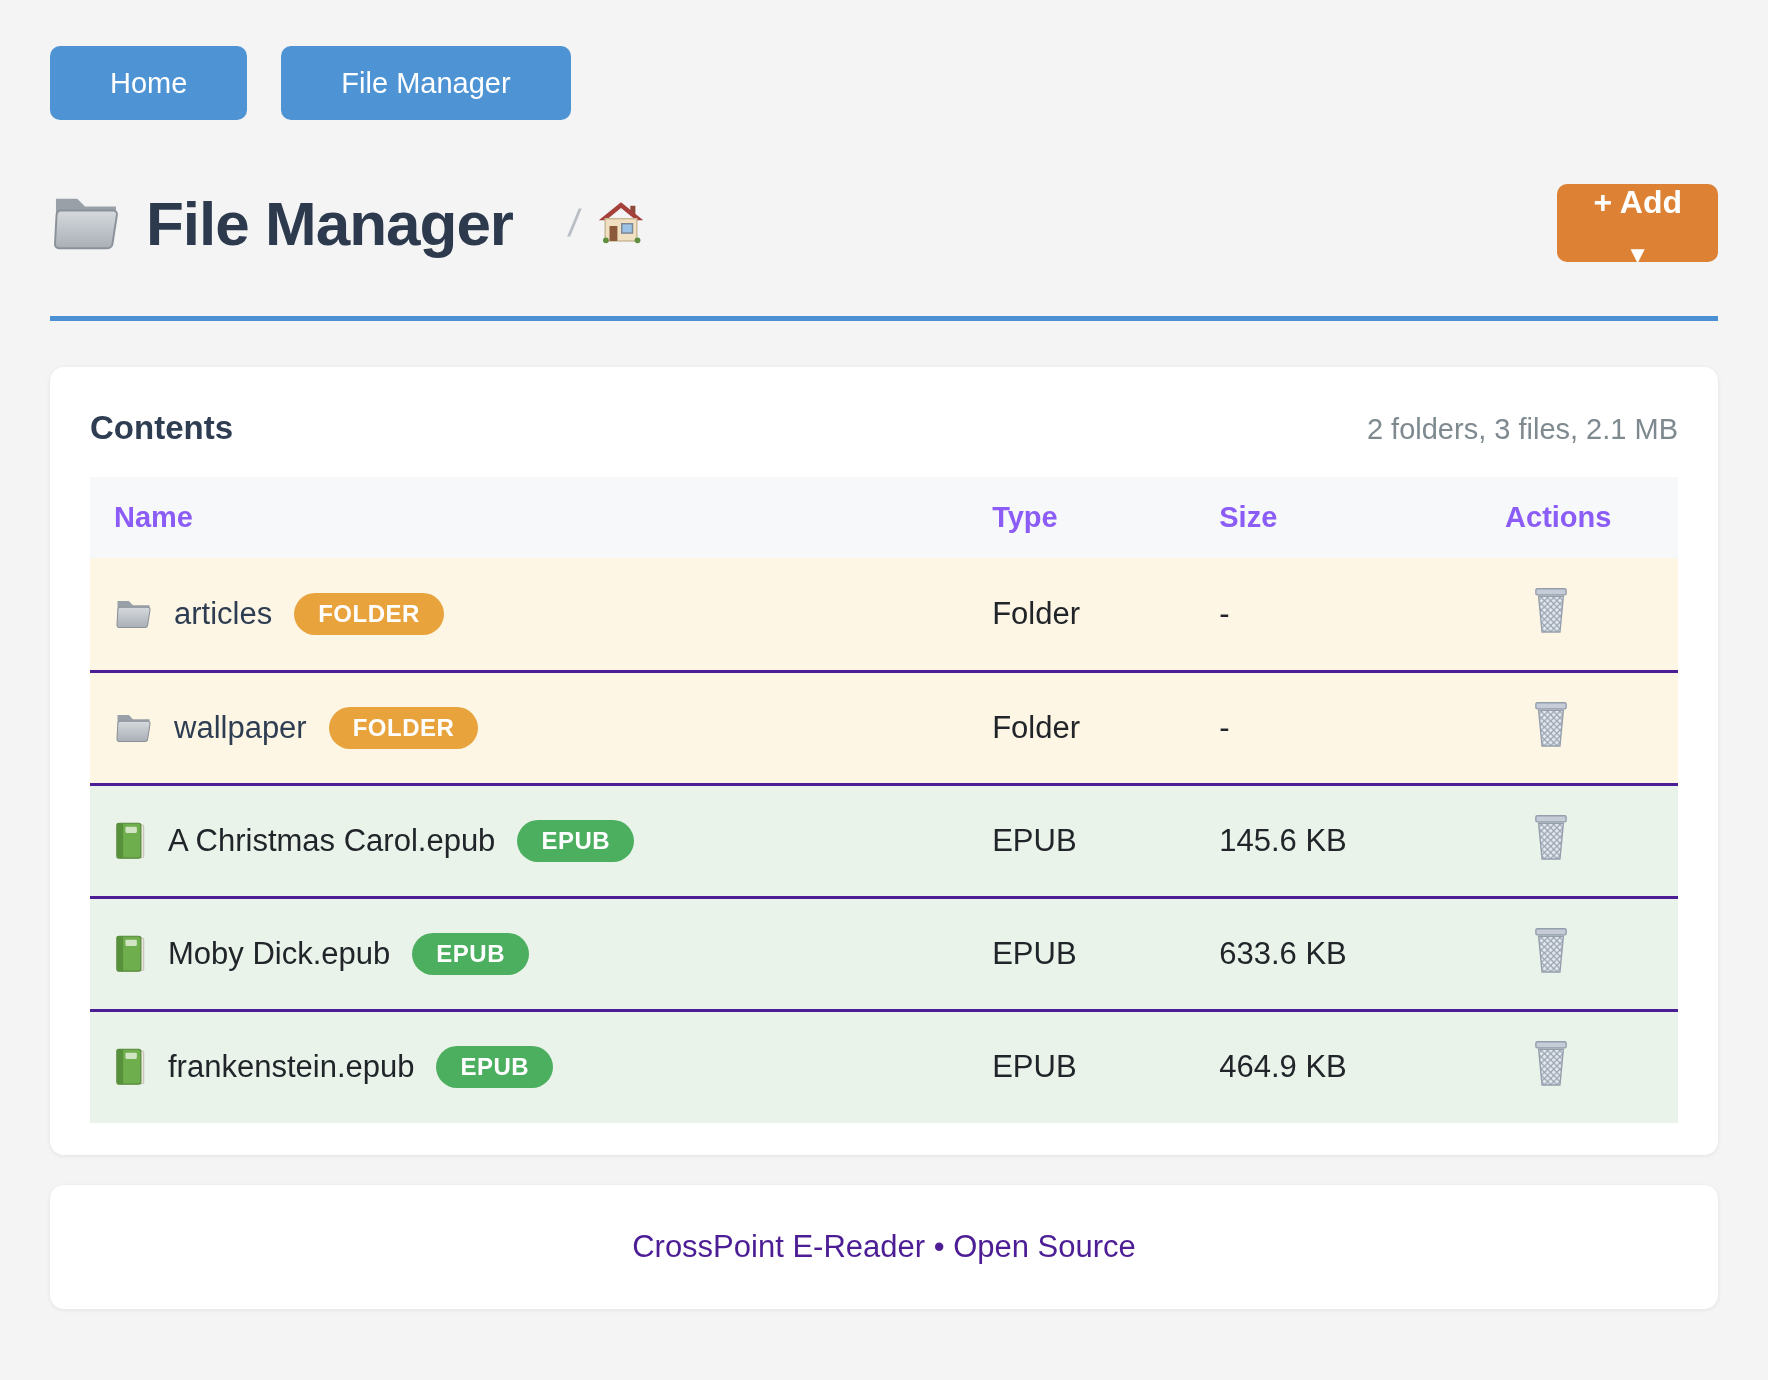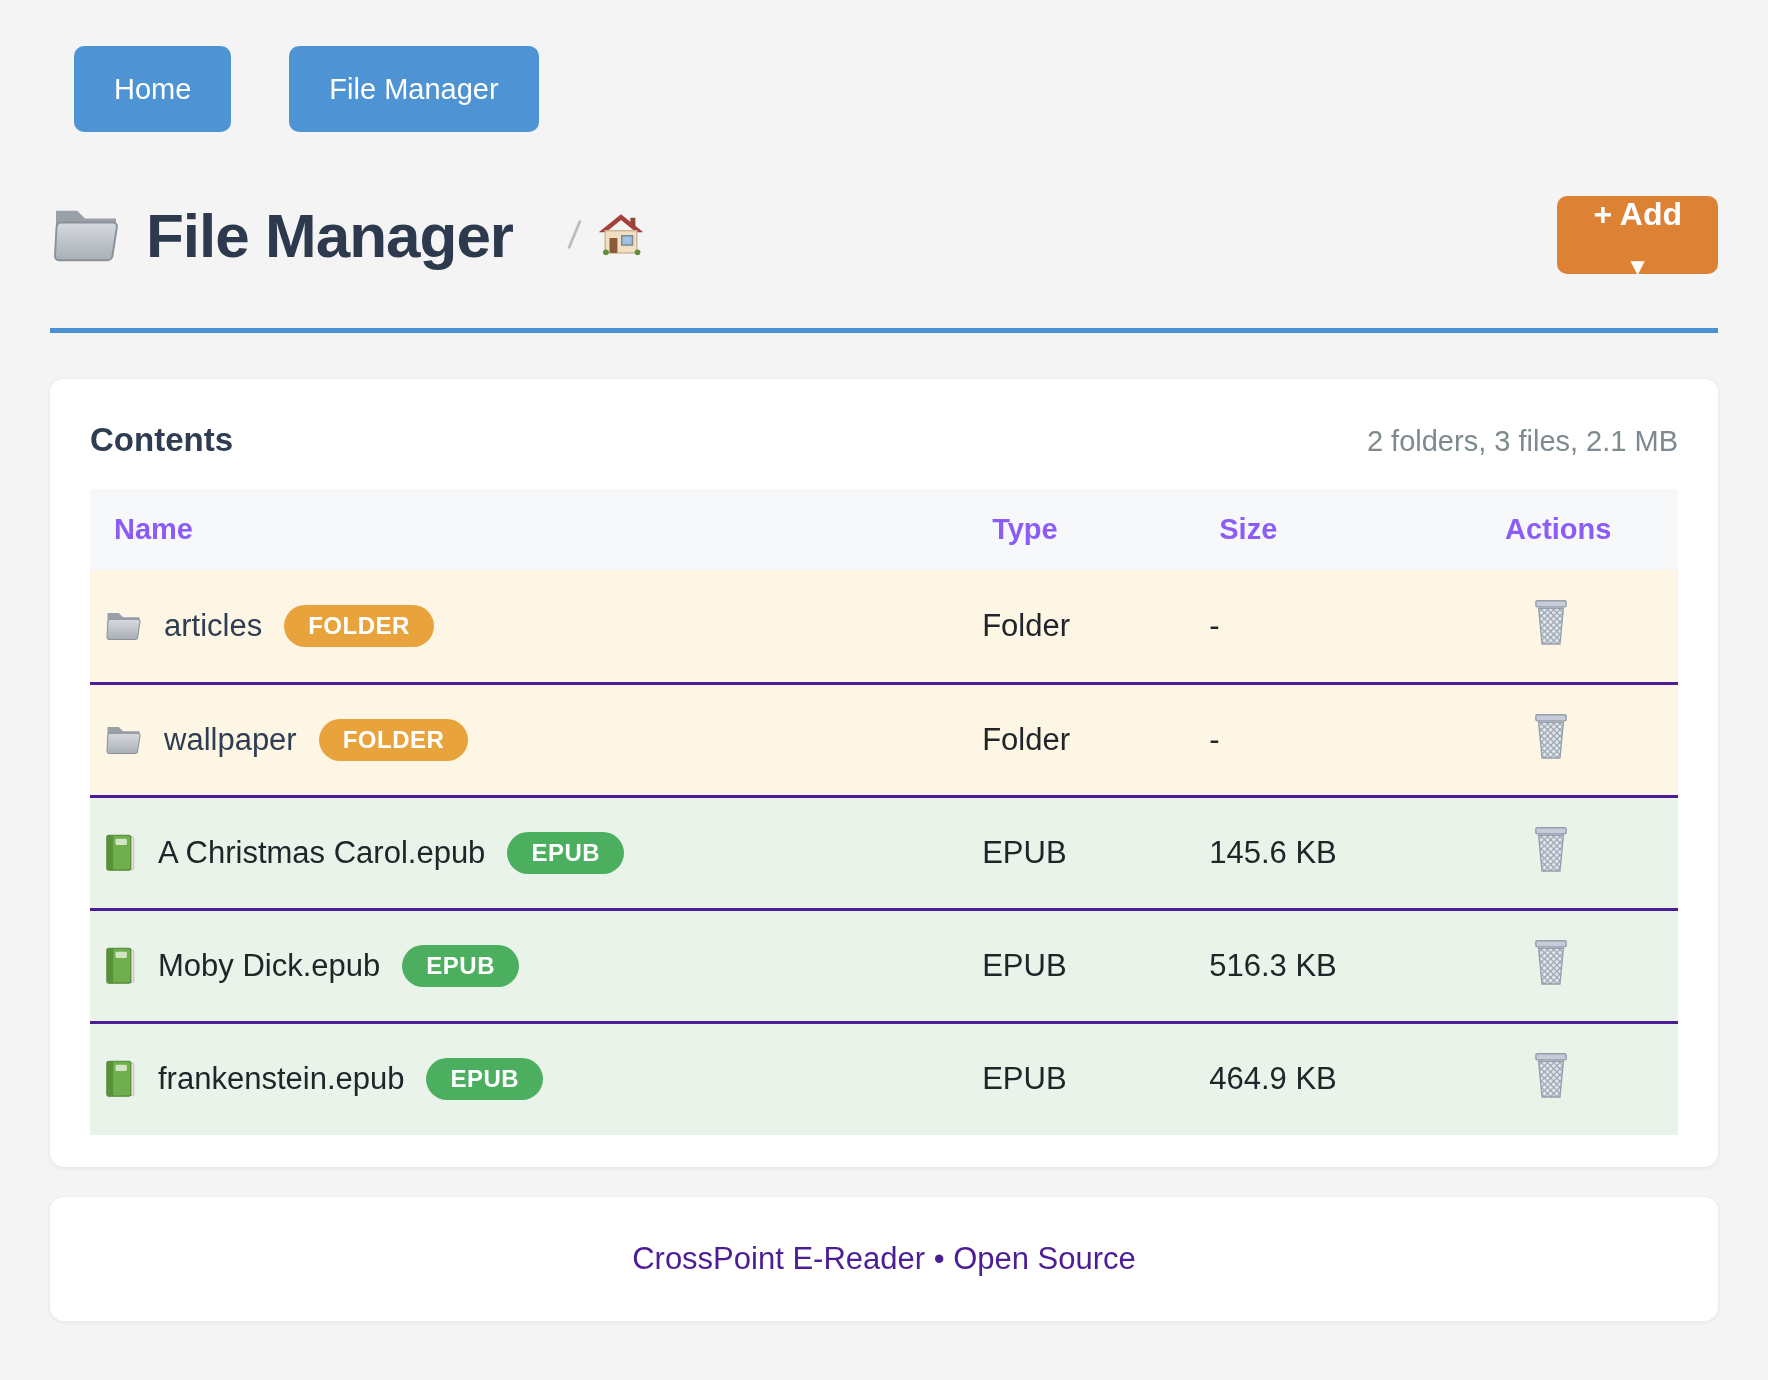--- a/index.html
+++ b/index.html
@@ -11,22 +11,22 @@
     overflow:hidden;
   }
   .container { padding:0 50px; }
 
   
   .nav { padding-top:46px; display:flex; gap:34px; }
   .nav-btn {
     display:inline-flex; align-items:center; justify-content:center;
     background: var(--nav_blue, #4e94d4);
     color:#fff; font-size:29px; font-weight:400;
-    border:none; border-radius:10px; height:86px; padding:0 40px;
-    cursor:pointer; font-family:inherit;margin-left:24px;
+    border:none; border-radius:10px; height:74px; padding:0 60px;
+    cursor:pointer; font-family:inherit;
   }
 
   
   .page-header { margin-top:64px; display:flex; align-items:center; }
   .title-group { display:flex; align-items:center; gap:26px; }
   .title-folder-icon svg { width:70px; height:60px; display:block; }
   h1.page-title { font-size:62px; font-weight:700; color:#2d3a4e; letter-spacing:-1px; }
   .breadcrumb { display:flex; align-items:center; margin-left:30px; gap:18px; }
   .crumb-sep { color:#b9bec4; font-size:38px; transform:skewX(-8deg); }
   .house-icon svg { width:46px; height:46px; display:block; }
@@ -51,21 +51,21 @@
   .card-head { display:flex; align-items:baseline;gap:12px; }
   .card-title { font-size:33px; font-weight:700; color:#2e3d52; }
   .card-summary { margin-left:auto; font-size:29px; color:#7e8a8f; }
 
   table.file-table { width:100%; border-collapse:collapse; margin-top:30px; }
   .file-table thead th {
     background:#f7f8fa; text-align:left;
     font-size:29px; font-weight:700; color:#8b5cf6;
     padding:24px 24px; white-space:nowrap;
   }
-  .file-table tbody td { height:113px; padding:0 14px; font-size:31px; vertical-align:middle; }
+  .file-table tbody td { height:113px; padding:0 24px; font-size:31px; vertical-align:middle; }
   .file-table tbody tr { border-top:3px solid #4c1d95; }
   .file-table tbody tr:first-child { border-top:none; }
   tr.row-folder { background: var(--folder_row_bg, #fdf6e4); }
   tr.row-file   { background: var(--file_row_bg, #e9f3ea); margin-top: 31px; }
 
   .name-cell { display:flex; align-items:center; gap:22px; }
   .name-link { text-decoration:none; color:#2e3d52; cursor:pointer; }
   .row-file .name-link { color:#212529; }
   .row-icon svg { display:block; }
   .folder-glyph svg { width:38px; height:32px; }
@@ -244,21 +244,21 @@
             <span class="row-icon book-glyph">
                   <svg>
                     <use href="#sym-book"></use>
                   </svg>
                 </span>
             <a class="name-link">Moby Dick.epub</a>
             <span class="badge badge-epub">EPUB</span>
           </span>
             </td>
           <td>EPUB</td>
-          <td>516.3 KB</td>
+          <td>633.6 KB</td>
           <td class="actions-cell"><button class="trash-btn"><span><svg width="44" height="50">
                     <use href="#sym-trash"></use>
                   </svg></span></button></td>
         </tr>
 
         <tr class="row-file">
           <td>
               <span class="name-cell">
             <span class="row-icon book-glyph">
                   <svg>

